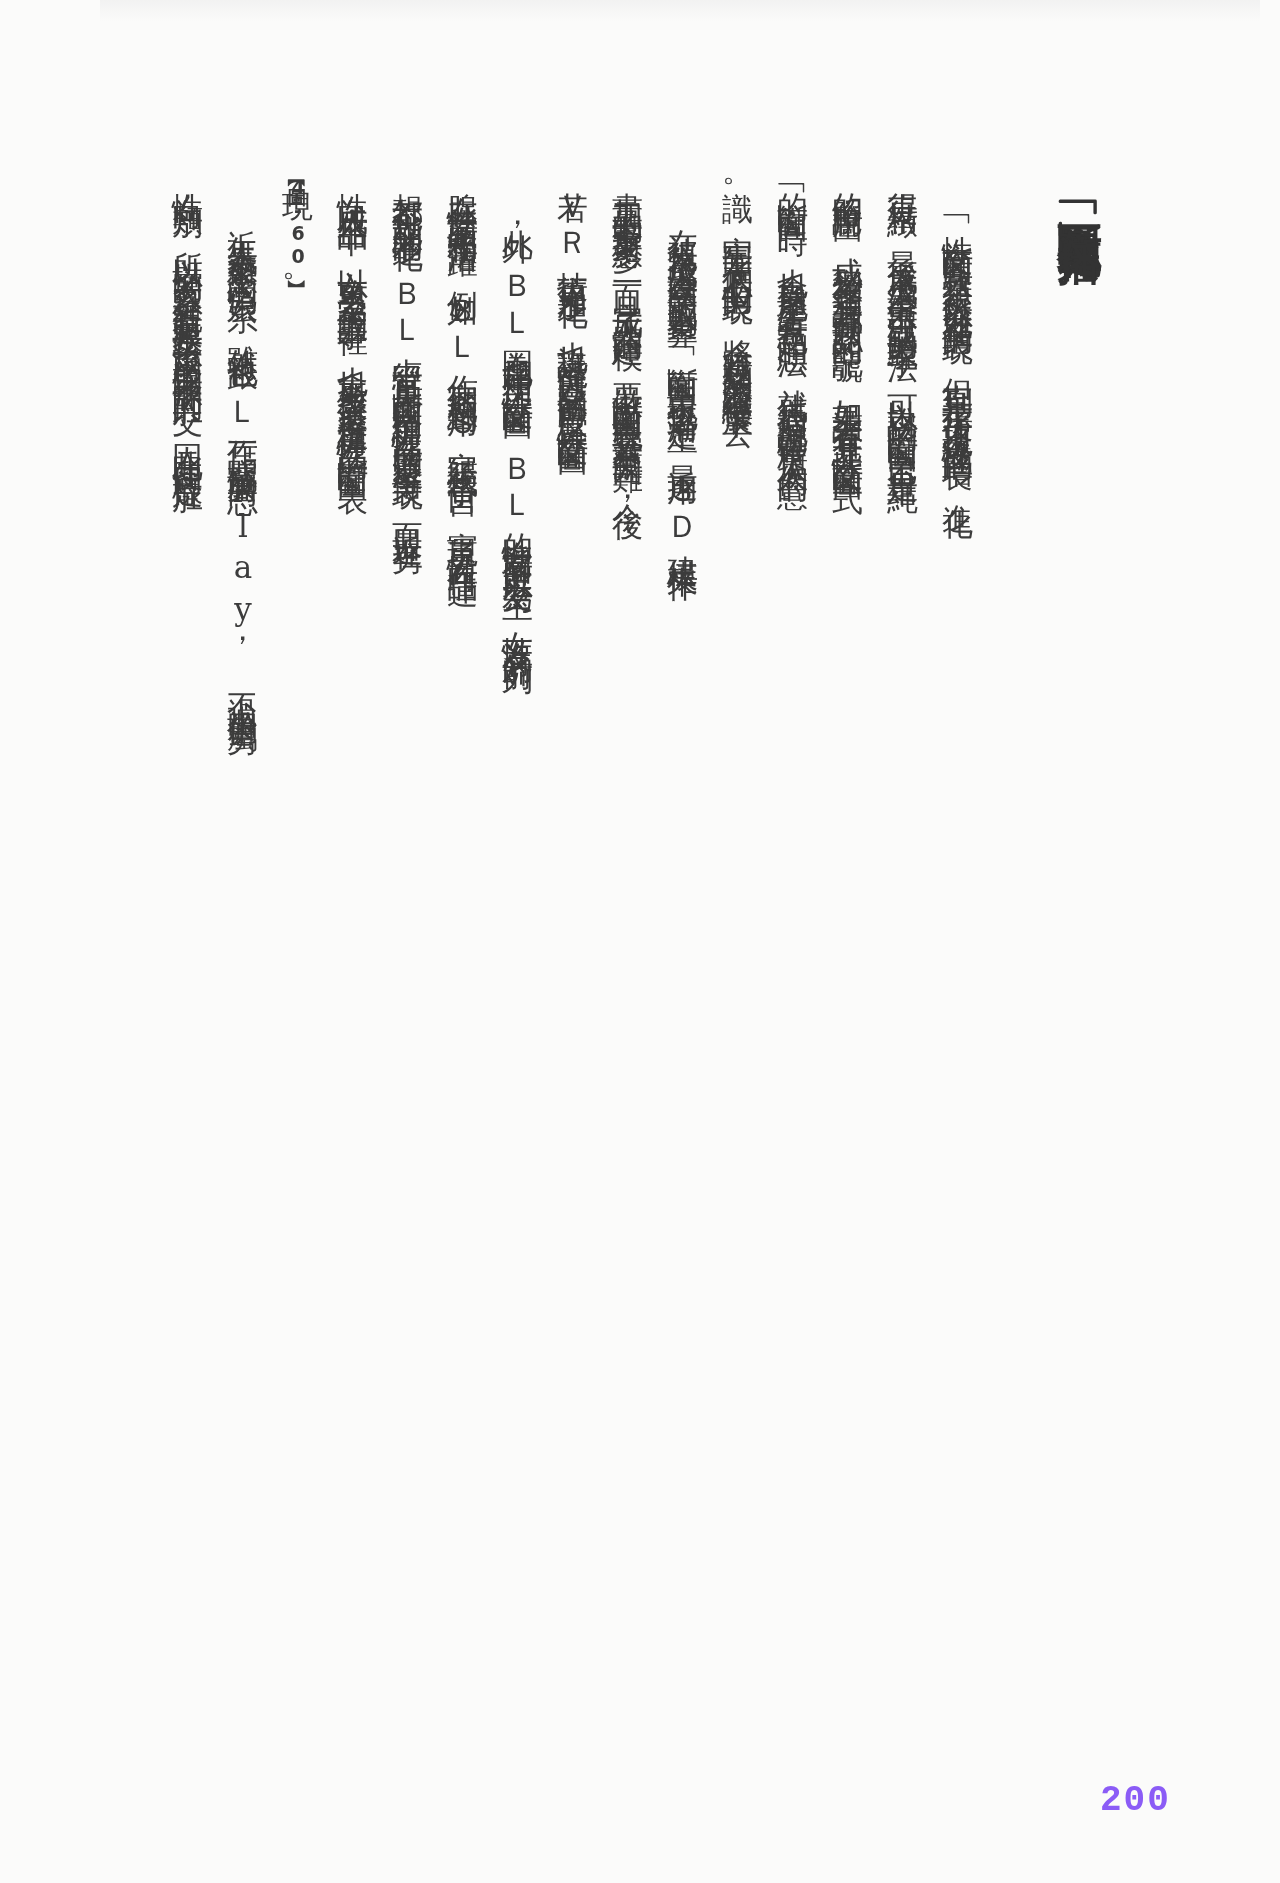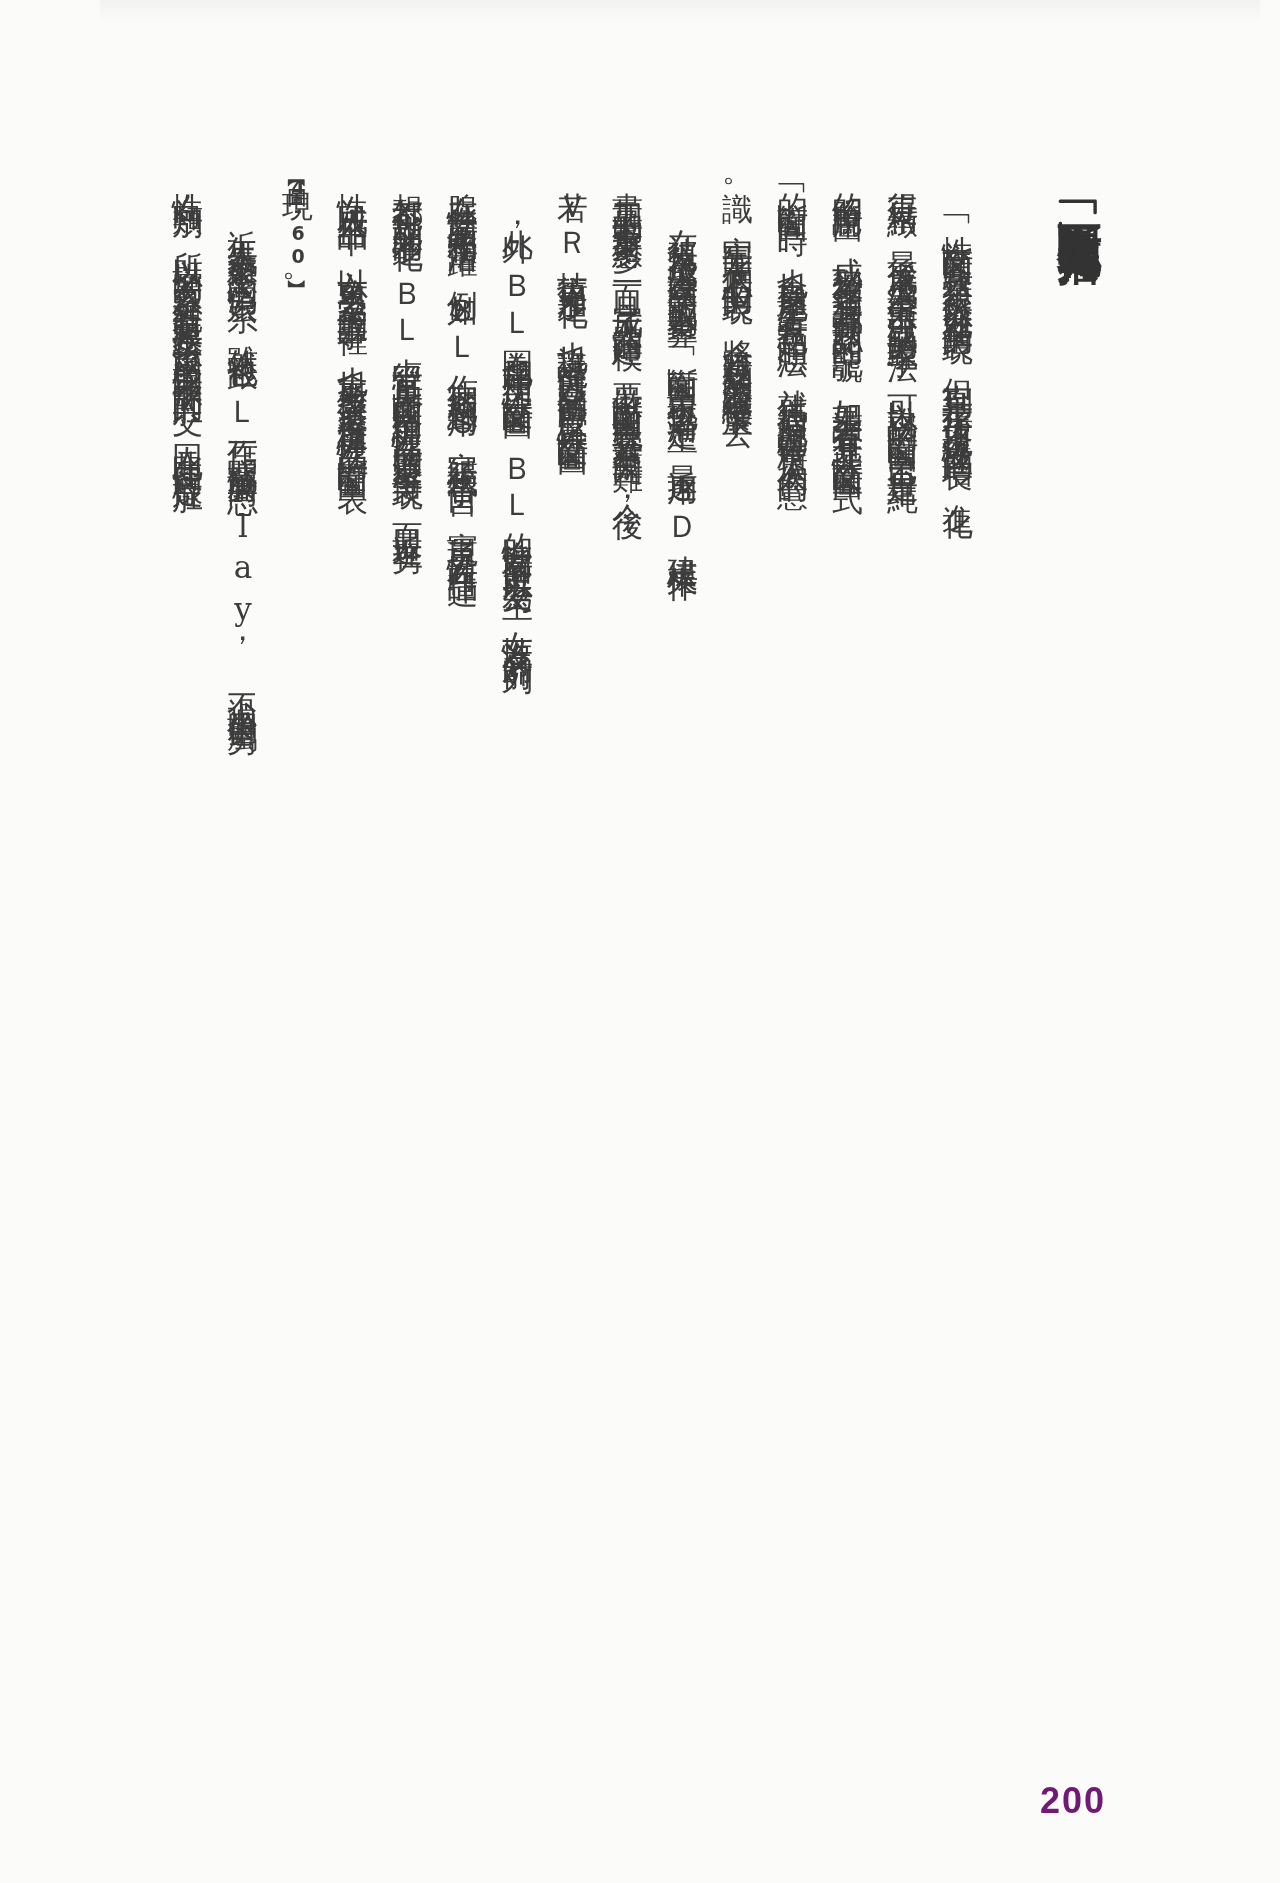--- a/index.html
+++ b/index.html
@@ -27,23 +27,23 @@
     writing-mode:vertical-rl; text-orientation:upright;
     font-size:31px; line-height:36px; letter-spacing:5.6px;
     white-space:nowrap; color:#3c3c3c;
   }
   .col.indent { padding-top:37px; }
   .figref {
     font-family:"DejaVu Sans", "Liberation Sans", sans-serif;
     font-weight:bold; font-size:19px; letter-spacing:1px;
   }
   .pagenum {
-    position:absolute; left:1040px; top:1780px;
-    font-family:Liberation Sans, sans-serif;
-    font-weight:bold; font-size:36px; color:#701a75; letter-spacing:2px;
+    position:absolute; left:1100px; top:1780px;
+    font-family:Liberation Mono, monospace;
+    font-weight:bold; font-size:36px; color:#8b5cf6; letter-spacing:2px;
   }
 </style>
 </head>
 <body>
 
 <div class="bleed"></div>
 
 <div class="page">
 
   <div class="title">「斷面圖」的進化與傳播</div>

